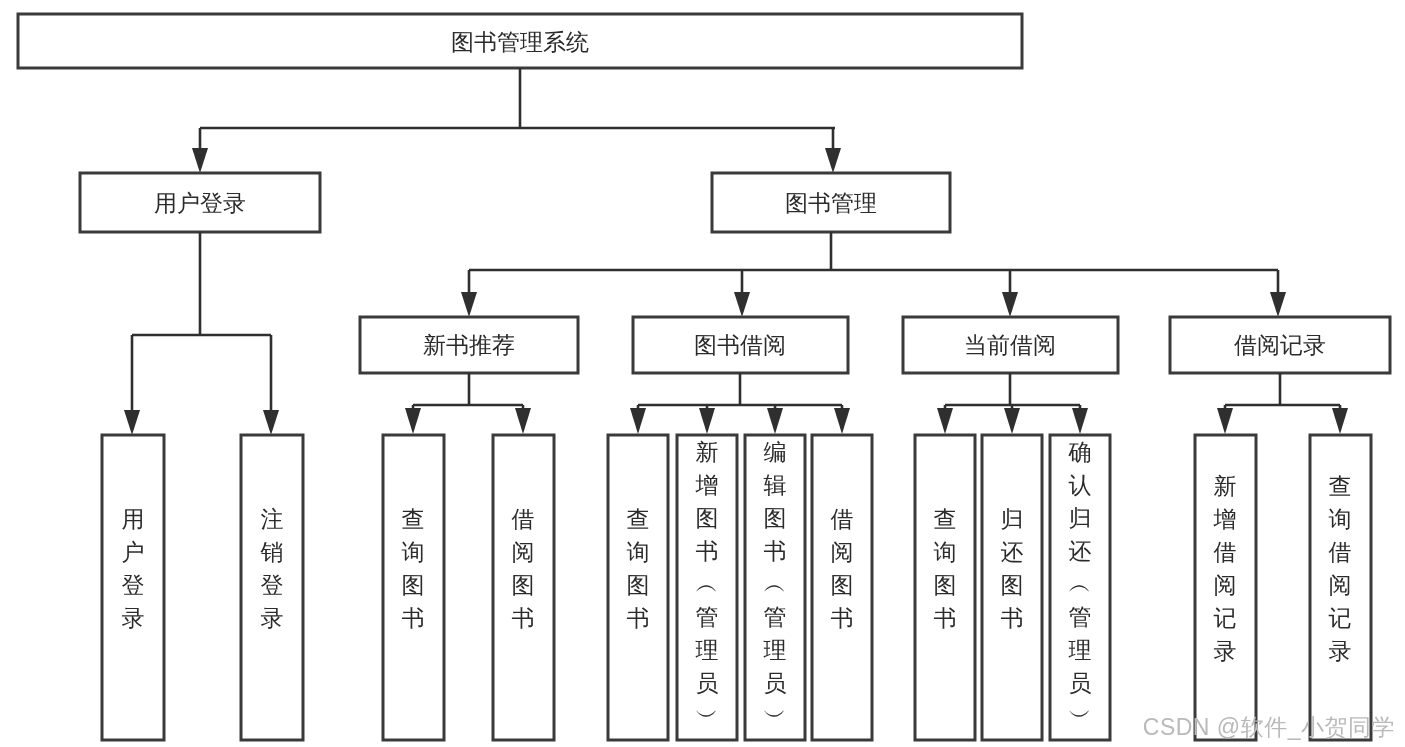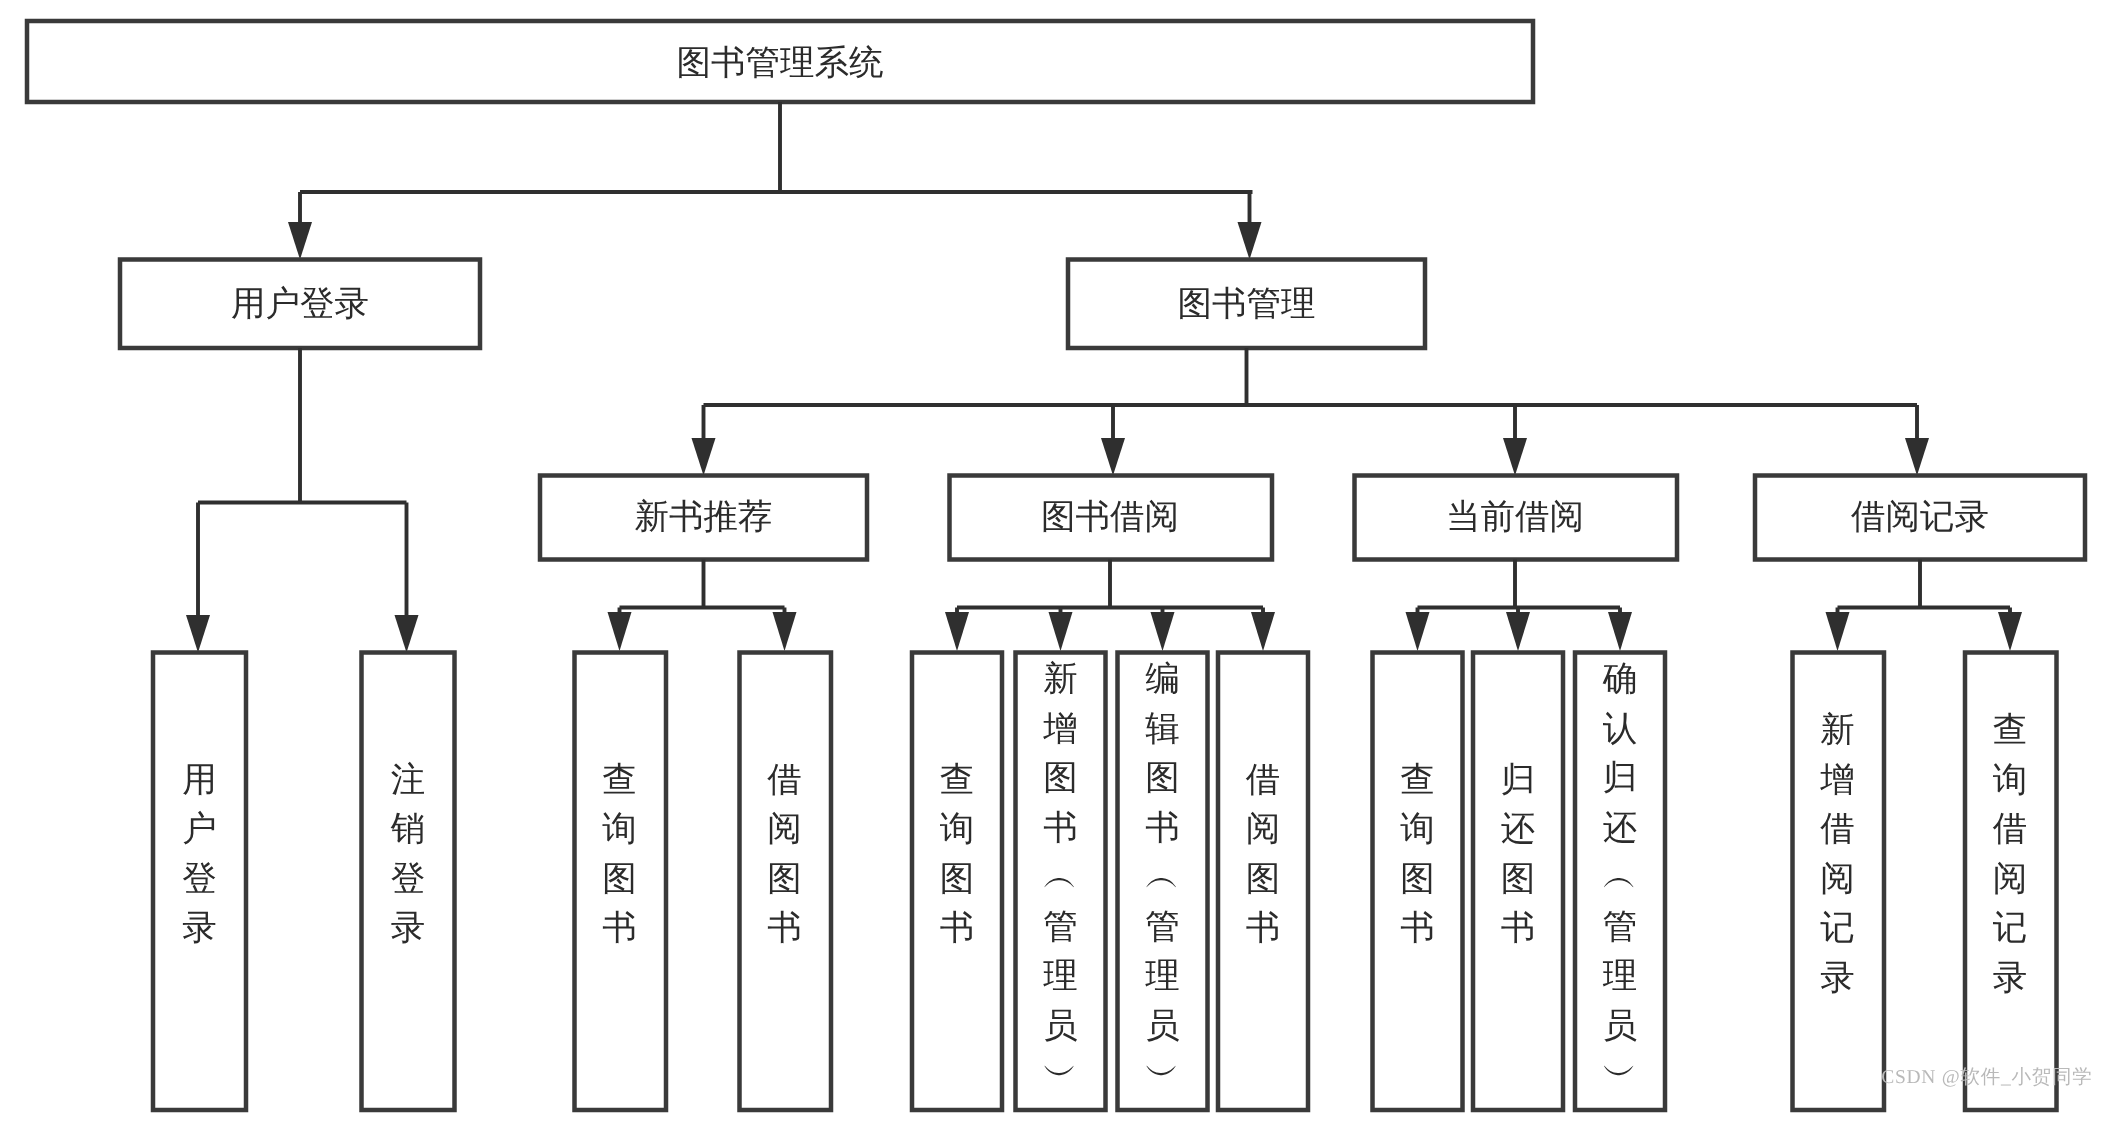--- a/index.html
+++ b/index.html
@@ -50,23 +50,23 @@
   }
   .node-label-v {
     font-family: "DejaVu Sans", "Liberation Sans", sans-serif;
     font-size: 23px;
     fill: #2b2b2b;
     text-anchor: middle;
   }
   .watermark {
     position: absolute;
     right: 10px;
-    bottom: 20px;
-    font-family: Liberation Serif, serif;
-    font-size: 13px;
+    bottom: 4px;
+    font-family: Liberation Sans, sans-serif;
+    font-size: 23px;
     color: #b9b9b9;
     letter-spacing: 0.5px;
     white-space: nowrap;
     pointer-events: none;
   }
 </style>
 </head>
 <body>
 
 <div id="diagram-root">

